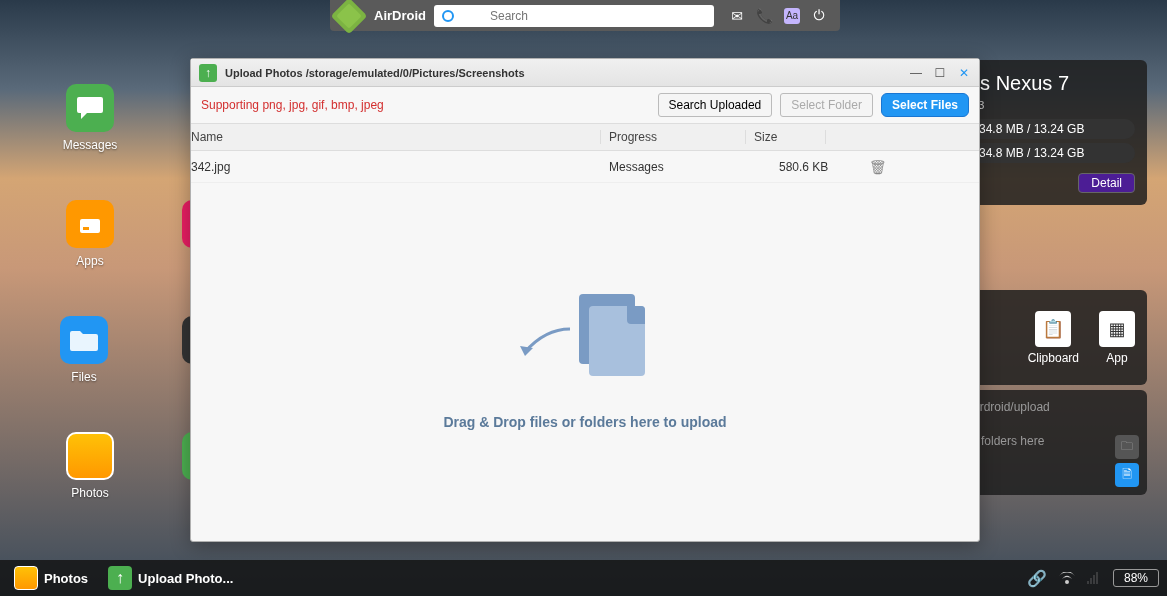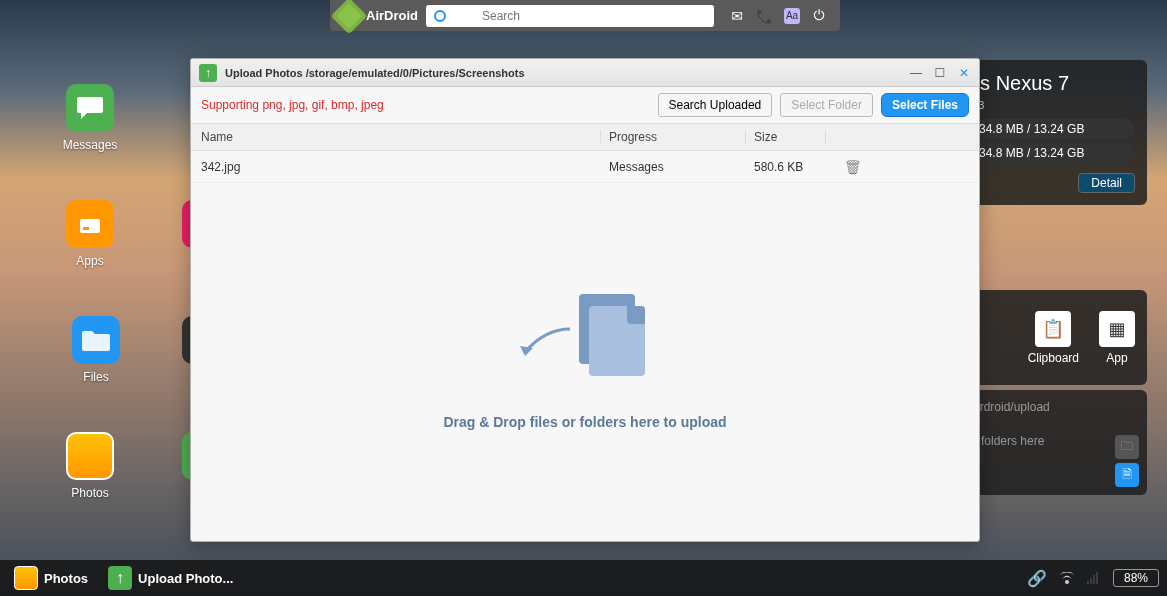--- a/index.html
+++ b/index.html
@@ -10,60 +10,60 @@
   background: linear-gradient(180deg, #2a3a4a 0%, #5a6a7a 15%, #d4a574 30%, #c89878 45%, #3a4a5a 100%);
   filter: blur(0px);
 }
 
 
 .topbar {
   position: absolute; top: 0; left: 330px; width: 510px; height: 31px;
   background: #5a5a5a; display: flex; align-items: center; padding: 0 6px; gap: 8px;
   border-radius: 0 0 4px 4px;
 }
-.logo-box { display: flex; align-items: center; gap: 4px; }
+.logo-box { display: flex; align-items: center; gap: 12px; }
 .logo-icon { width: 26px; height: 26px; background: #7cb342; transform: rotate(45deg); border-radius: 4px; position: relative; }
 .logo-icon::after { content: ''; position: absolute; inset: 4px; background: #8bc34a; border-radius: 2px; }
 .logo-text { color: #fff; font-size: 13px; font-weight: bold; }
 .search-box { flex: 1; background: #fff; height: 22px; border-radius: 3px; display: flex; align-items: center; padding: 0 8px; gap: 8px; }
 .search-icon-circle { width: 12px; height: 12px; border: 2px solid #2196f3; border-radius: 50%; position: relative; }
 .search-input { border: none; outline: none; color: #888; font-size: 12px; flex: 1; margin-left: 28px; }
 .topbar-icons { display: flex; align-items: center; gap: 10px; padding: 0 6px; }
 .tb-icon { width: 18px; height: 18px; display: flex; align-items: center; justify-content: center; color: #fff; font-size: 14px; cursor: pointer; }
 
 
 .desktop-icon { position: absolute; width: 60px; text-align: center; }
 .di-img { width: 48px; height: 48px; border-radius: 10px; margin: 0 auto 6px; display: flex; align-items: center; justify-content: center; }
 .di-label { color: #fff; font-size: 12px; text-shadow: 0 1px 2px rgba(0,0,0,.5); }
 
 .di-messages { top: 84px; left: 60px; }
 .di-messages .di-img { background: #4caf50; }
 .di-apps { top: 200px; left: 60px; }
 .di-apps .di-img { background: #ff9800; }
-.di-files { top: 316px; left: 66px; }
+.di-files { top: 316px; left: 54px; }
 .di-files .di-img { background: #2196f3; }
 .di-photos { top: 432px; left: 60px; }
 .di-photos .di-img { background: linear-gradient(#ffc107, #ff9800); border: 2px solid #fff; }
 
 .di-ri { top: 200px; left: 176px; }
 .di-ri .di-img { background: #e91e63; }
 .di-v { top: 316px; left: 176px; }
 .di-v .di-img { background: #333; }
 .di-ca { top: 432px; left: 176px; }
 .di-ca .di-img { background: #4caf50; }
 
 
 .right-panel {
   position: absolute; right: 20px; top: 60px; width: 190px;
   background: rgba(30,30,30,.85); border-radius: 6px; padding: 12px; color: #fff;
 }
 .rp-title { font-size: 20px; font-weight: 300; margin-bottom: 4px; }
 .rp-sub { font-size: 11px; color: #ccc; margin-bottom: 8px; }
 .rp-stat { background: #333; border-radius: 10px; padding: 3px 10px; font-size: 12px; margin-bottom: 4px; }
-.rp-detail-btn { background: #0c4a6e; border: 1px solid #666; color: #fff; border-radius: 4px; padding: 2px 12px; font-size: 12px; float: right; margin-top: 6px; cursor: pointer; }
+.rp-detail-btn { background: #4c1d95; border: 1px solid #666; color: #fff; border-radius: 4px; padding: 2px 12px; font-size: 12px; float: right; margin-top: 6px; cursor: pointer; }
 
 .right-panel2 {
   position: absolute; right: 20px; top: 290px; width: 190px; height: 95px;
   background: rgba(30,30,30,.85); border-radius: 6px; padding: 12px; color: #fff;
   display: flex; justify-content: flex-end; gap: 20px; align-items: center;
 }
 .rp2-item { text-align: center; }
 .rp2-icon { width: 36px; height: 36px; background: #fff; border-radius: 4px; margin: 0 auto 4px; display: flex; align-items: center; justify-content: center; color: #333; font-size: 18px; }
 .rp2-label { font-size: 12px; color: #fff; }
 
@@ -96,32 +96,32 @@
 }
 .dlg-support { color: #d32f2f; font-size: 12px; flex: 1; }
 .dlg-btn { padding: 4px 10px; border: 1px solid #bbb; background: #f5f5f5; border-radius: 3px; font-size: 12px; cursor: pointer; }
 .dlg-btn.disabled { color: #aaa; cursor: default; }
 .dlg-btn.primary { background: #2196f3; border-color: #1976d2; color: #fff; font-weight: bold; border-radius: 6px; }
 
 .dlg-header {
   height: 28px; background: #f0f0f0; border-top: 1px solid #ddd; border-bottom: 1px solid #ddd;
   display: flex; align-items: center; font-size: 12px; color: #444;
 }
-.col-name { width: 410px; padding-left: 10px; border-right: 1px solid #ddd; }
+.col-name { width: 410px; border-right: 1px solid #ddd; }
 .col-progress { width: 145px; padding-left: 8px; border-right: 1px solid #ddd; }
 .col-size { width: 80px; padding-left: 8px; border-right: 1px solid #ddd; }
 .col-actions { flex: 1; }
 
 .dlg-row {
   height: 32px; display: flex; align-items: center; font-size: 12px; color: #333;
   border-bottom: 1px solid #eee;
 }
 .dlg-row .col-name { border: none; }
 .dlg-row .col-progress { border: none; }
-.dlg-row .col-size { border: none; }
+.dlg-row .col-size { border: none; margin-left: 25px; }
 .trash-icon { color: #888; font-size: 14px; padding-left: 18px; cursor: pointer; }
 
 .dlg-drop {
   flex: 1; display: flex; flex-direction: column; align-items: center; justify-content: center;
   color: #5b7a9a; font-size: 14px; font-weight: bold;
 }
 .drop-illustration { position: relative; width: 140px; height: 90px; margin-bottom: 30px; }
 .doc-back { position: absolute; right: 20px; top: 0; width: 56px; height: 70px; background: #7a9bc4; border-radius: 4px; }
 .doc-front { position: absolute; right: 10px; top: 12px; width: 56px; height: 70px; background: #a8c0dd; border-radius: 4px; }
 .doc-front::before { content:''; position:absolute; right:0; top:0; width:18px; height:18px; background:#7a9bc4; border-radius: 0 4px 0 4px; }

